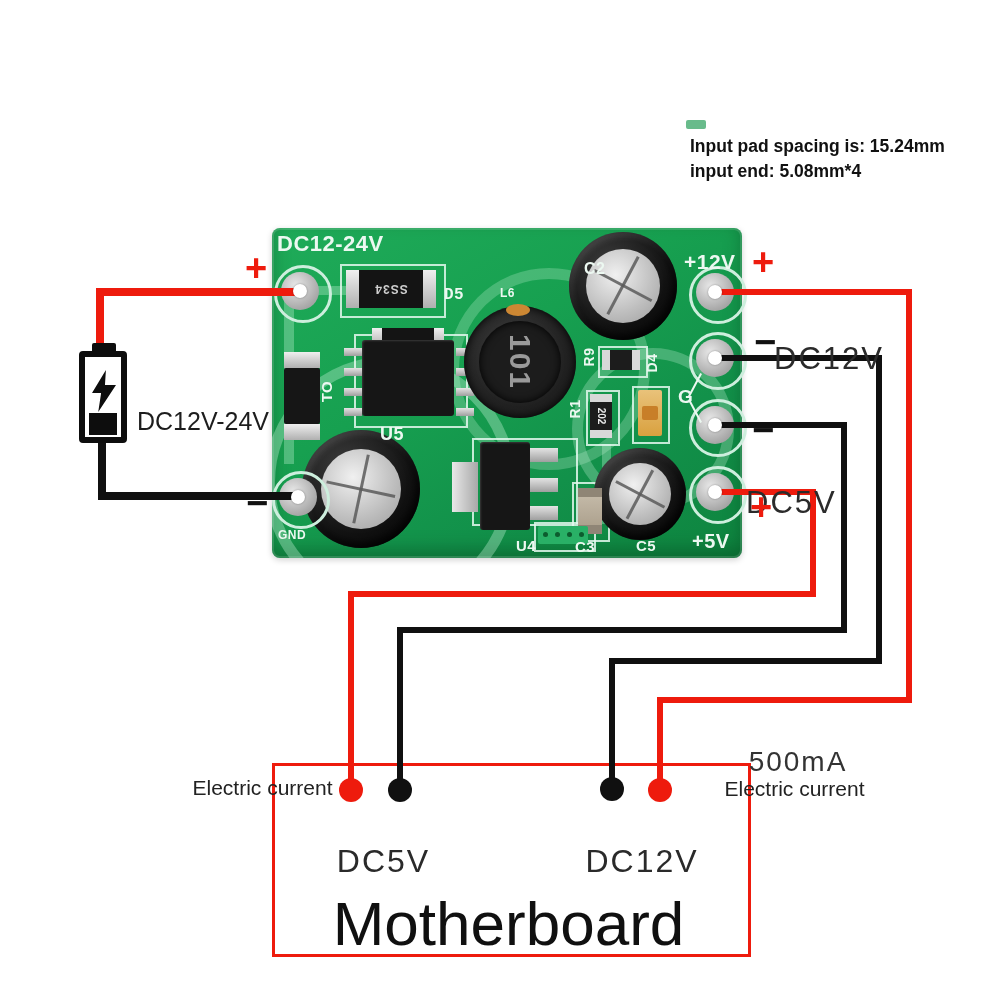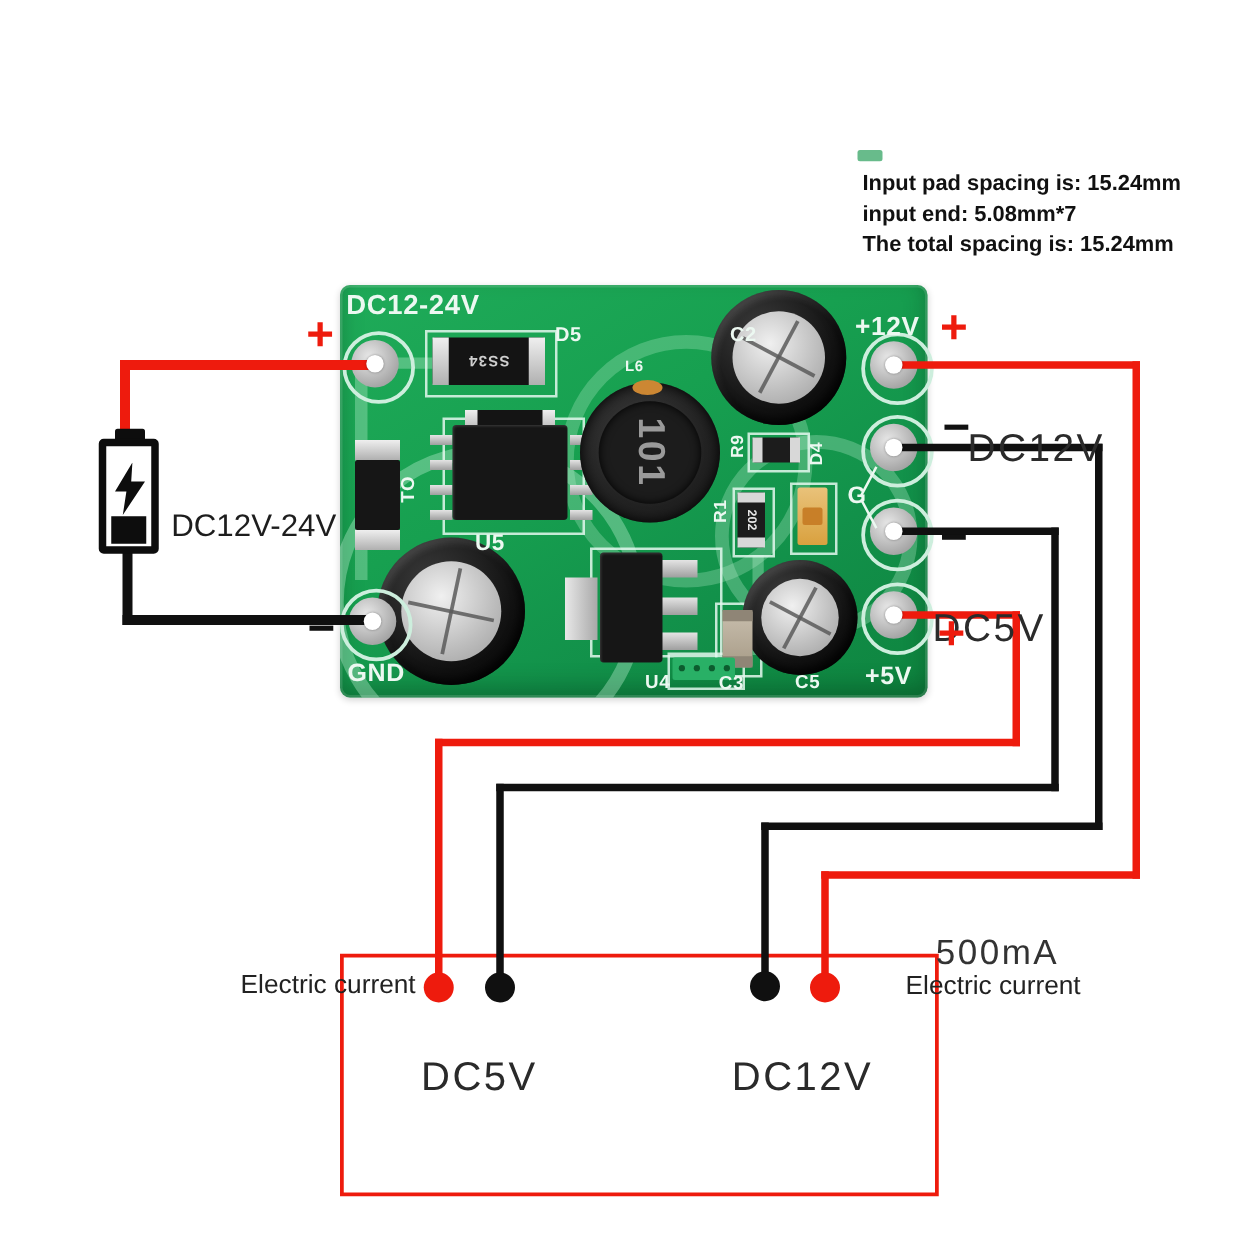--- a/index.html
+++ b/index.html
@@ -67,22 +67,21 @@
   .smd{position:absolute;z-index:4;}
 </style>
 </head>
 <body>
 
 <div class="canvas">
 
   <div class="abs" style="left:686px;top:120px;width:20px;height:9px;background:#68bb8b;border-radius:2px;"></div>
   <div class="abs" style="left:690px;top:134px;width:300px;font-size:17.5px;font-weight:bold;color:#111;line-height:24.5px;">
     <div>Input pad spacing is: 15.24mm</div>
-    <div>input end: 5.08mm*7</div>
-    <div>The total spacing is: 15.24mm</div>
+    <div>input end: 5.08mm*4</div>
   </div>
 
   <div class="wire wire-r" style="left:96px;top:288px;width:8px;height:58px;"></div>
   <div class="wire wire-r" style="left:96px;top:288px;width:206px;height:8px;"></div>
   <div class="wire wire-k" style="left:98px;top:438px;width:8px;height:62px;"></div>
   <div class="wire wire-k" style="left:98px;top:492px;width:204px;height:8px;"></div>
 
   <div class="plus" style="left:245px;top:249px;">+</div>
   <div class="minus" style="left:246px;top:484px;">−</div>
 
@@ -214,30 +213,30 @@
     </div>
   <div class="pad-ring" style="left:689px;top:399px;">
       <div class="pad"></div>
     </div>
   <div class="pad-ring" style="left:689px;top:466px;">
       <div class="pad"></div>
     </div>
 
   <div class="silk" style="left:277px;top:233px;font-size:22px;">DC12-24V</div>
   <div class="silk" style="left:684px;top:251px;font-size:21px;">+12V</div>
-  <div class="silk" style="left:444px;top:261px;font-size:16px;">D5</div>
+  <div class="silk" style="left:444px;top:287px;font-size:16px;font-family:Liberation Mono, monospace;">D5</div>
   <div class="silk" style="left:584px;top:261px;font-size:16px;">C2</div>
   <div class="silk" style="left:500px;top:287px;font-size:12px;">L6</div>
   <div class="silk silk-rot" style="left:316px;top:384px;font-size:15px;">TO</div>
   <div class="silk" style="left:380px;top:425px;font-size:18px;">U5</div>
   <div class="silk silk-rot" style="left:580px;top:350px;font-size:14px;">R9</div>
   <div class="silk silk-rot" style="left:643px;top:356px;font-size:14px;">D4</div>
   <div class="silk silk-rot" style="left:566px;top:402px;font-size:14px;">R1</div>
   <div class="silk" style="left:678px;top:387px;font-size:19px;">G</div>
-  <div class="silk" style="left:278px;top:529px;font-size:20px;">GND</div>
+  <div class="silk" style="left:278px;top:529px;font-size:12px;">GND</div>
   <div class="silk" style="left:516px;top:538px;font-size:15px;">U4</div>
   <div class="silk" style="left:575px;top:539px;font-size:15px;">C3</div>
   <div class="silk" style="left:636px;top:538px;font-size:15px;">C5</div>
   <div class="silk" style="left:692px;top:531px;font-size:20px;">+5V</div>
 
   <div class="wire wire-r" style="left:714px;top:289px;width:198px;height:6px;"></div>
   <div class="wire wire-r" style="left:906px;top:289px;width:6px;height:414px;"></div>
   <div class="wire wire-r" style="left:657px;top:697px;width:255px;height:6px;"></div>
   <div class="wire wire-r" style="left:657px;top:697px;width:6px;height:95px;"></div>
 
@@ -276,14 +275,15 @@
 
   <div class="abs" style="left:272px;top:763px;width:473px;height:188px;border:3px solid var(--box_border);background:#fff;z-index:1;"></div>
 
   <div class="dot dot-r" style="left:339px;top:778px;"></div>
   <div class="dot dot-k" style="left:388px;top:778px;"></div>
   <div class="dot dot-k" style="left:600px;top:777px;"></div>
   <div class="dot dot-r" style="left:648px;top:778px;"></div>
 
   <div class="lbl" style="left:321px;top:803px;width:125px;text-align:center;font-size:32px;letter-spacing:2px;color:#2a2a2a;z-index:3;">DC5V</div>
   <div class="lbl" style="left:572px;top:803px;width:140px;text-align:center;font-size:32px;letter-spacing:2px;color:#2a2a2a;z-index:3;">DC12V</div>
+  <div class="lbl" style="left:272px;top:848px;width:473px;text-align:center;font-size:62px;color:#101010;z-index:3;">Motherboard</div>
 
 </div>
 
 </body></html>

